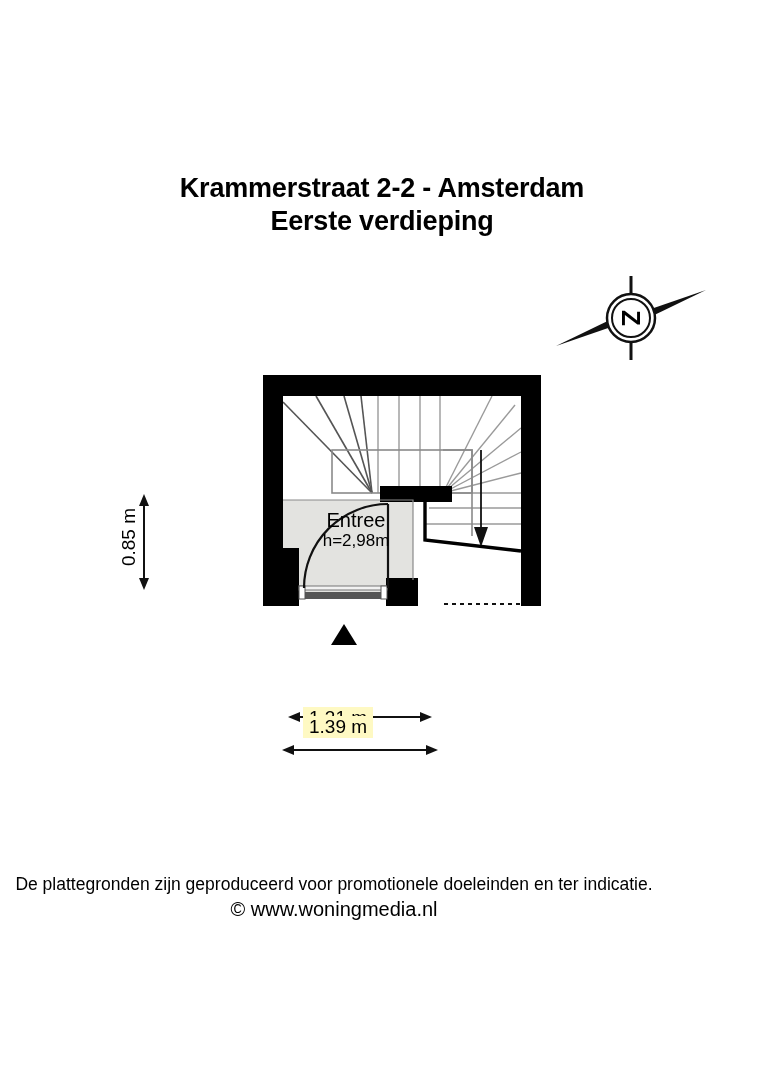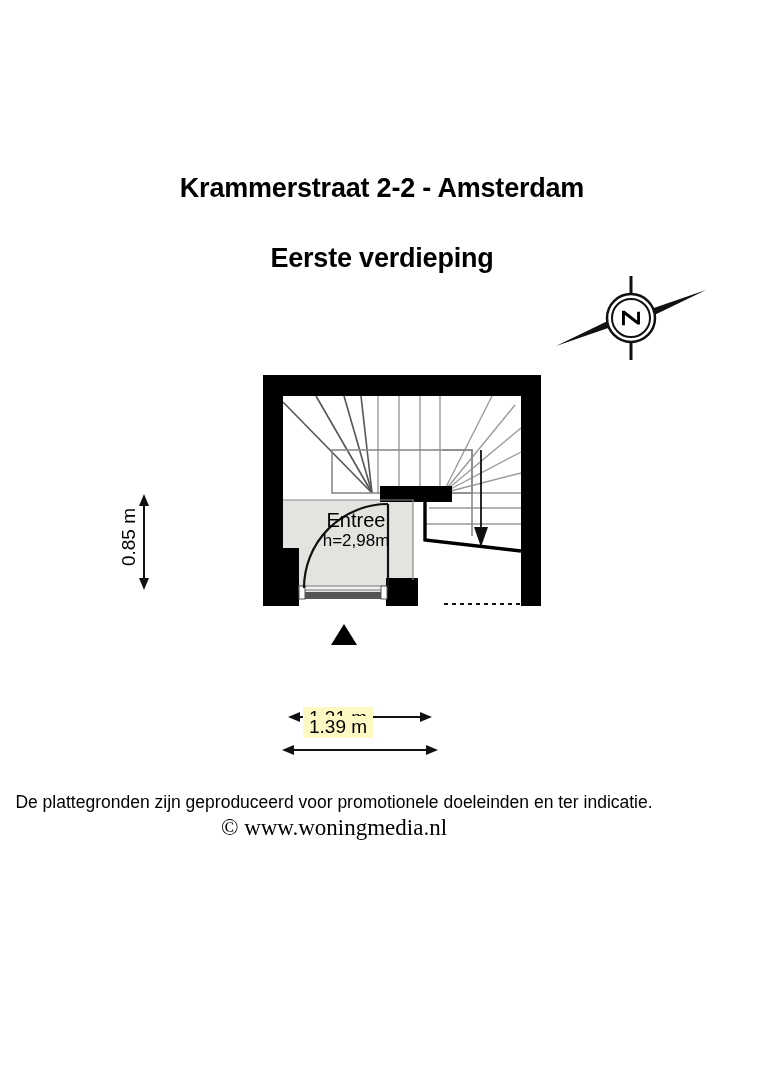--- a/index.html
+++ b/index.html
@@ -28,21 +28,20 @@
     font-size: 27px;
     font-weight: bold;
     letter-spacing: -0.2px;
     line-height: 33px;
   }
   #title-line-2 {
     font-size: 27px;
     font-weight: bold;
     letter-spacing: -0.2px;
     line-height: 33px;
-    margin-top: 37px;
   }
 
   
   #compass {
     position: absolute;
     left: 556px;
     top: 268px;
     width: 150px;
     height: 100px;
   }
@@ -88,27 +87,27 @@
     background: #fef9c3;
     padding: 0 6px;
   }
   #dim-h1-label { left: 303px; top: 707px; }
   #dim-h2-label { left: 303px; top: 716px; }
 
   
   #footer {
     position: absolute;
     left: 0;
-    top: 790px;
+    top: 872px;
     width: 668px;
     text-align: center;
   }
   #footer-line-1 { font-size: 17.5px; line-height: 25px; }
   #footer-line-2 { font-size: 17.5px; line-height: 25px; }
-  #footer-line-3 { font-size: 23px; line-height: 25px; font-family: Liberation Serif, serif; }
+  #footer-line-3 { font-size: 20px; line-height: 25px; }
 </style>
 </head>
 <body>
 
 <div id="title-block">
   <div id="title-line-1">Krammerstraat 2-2 - Amsterdam</div>
   <div id="title-line-2">Eerste verdieping</div>
 </div>
 
 <div id="compass">

